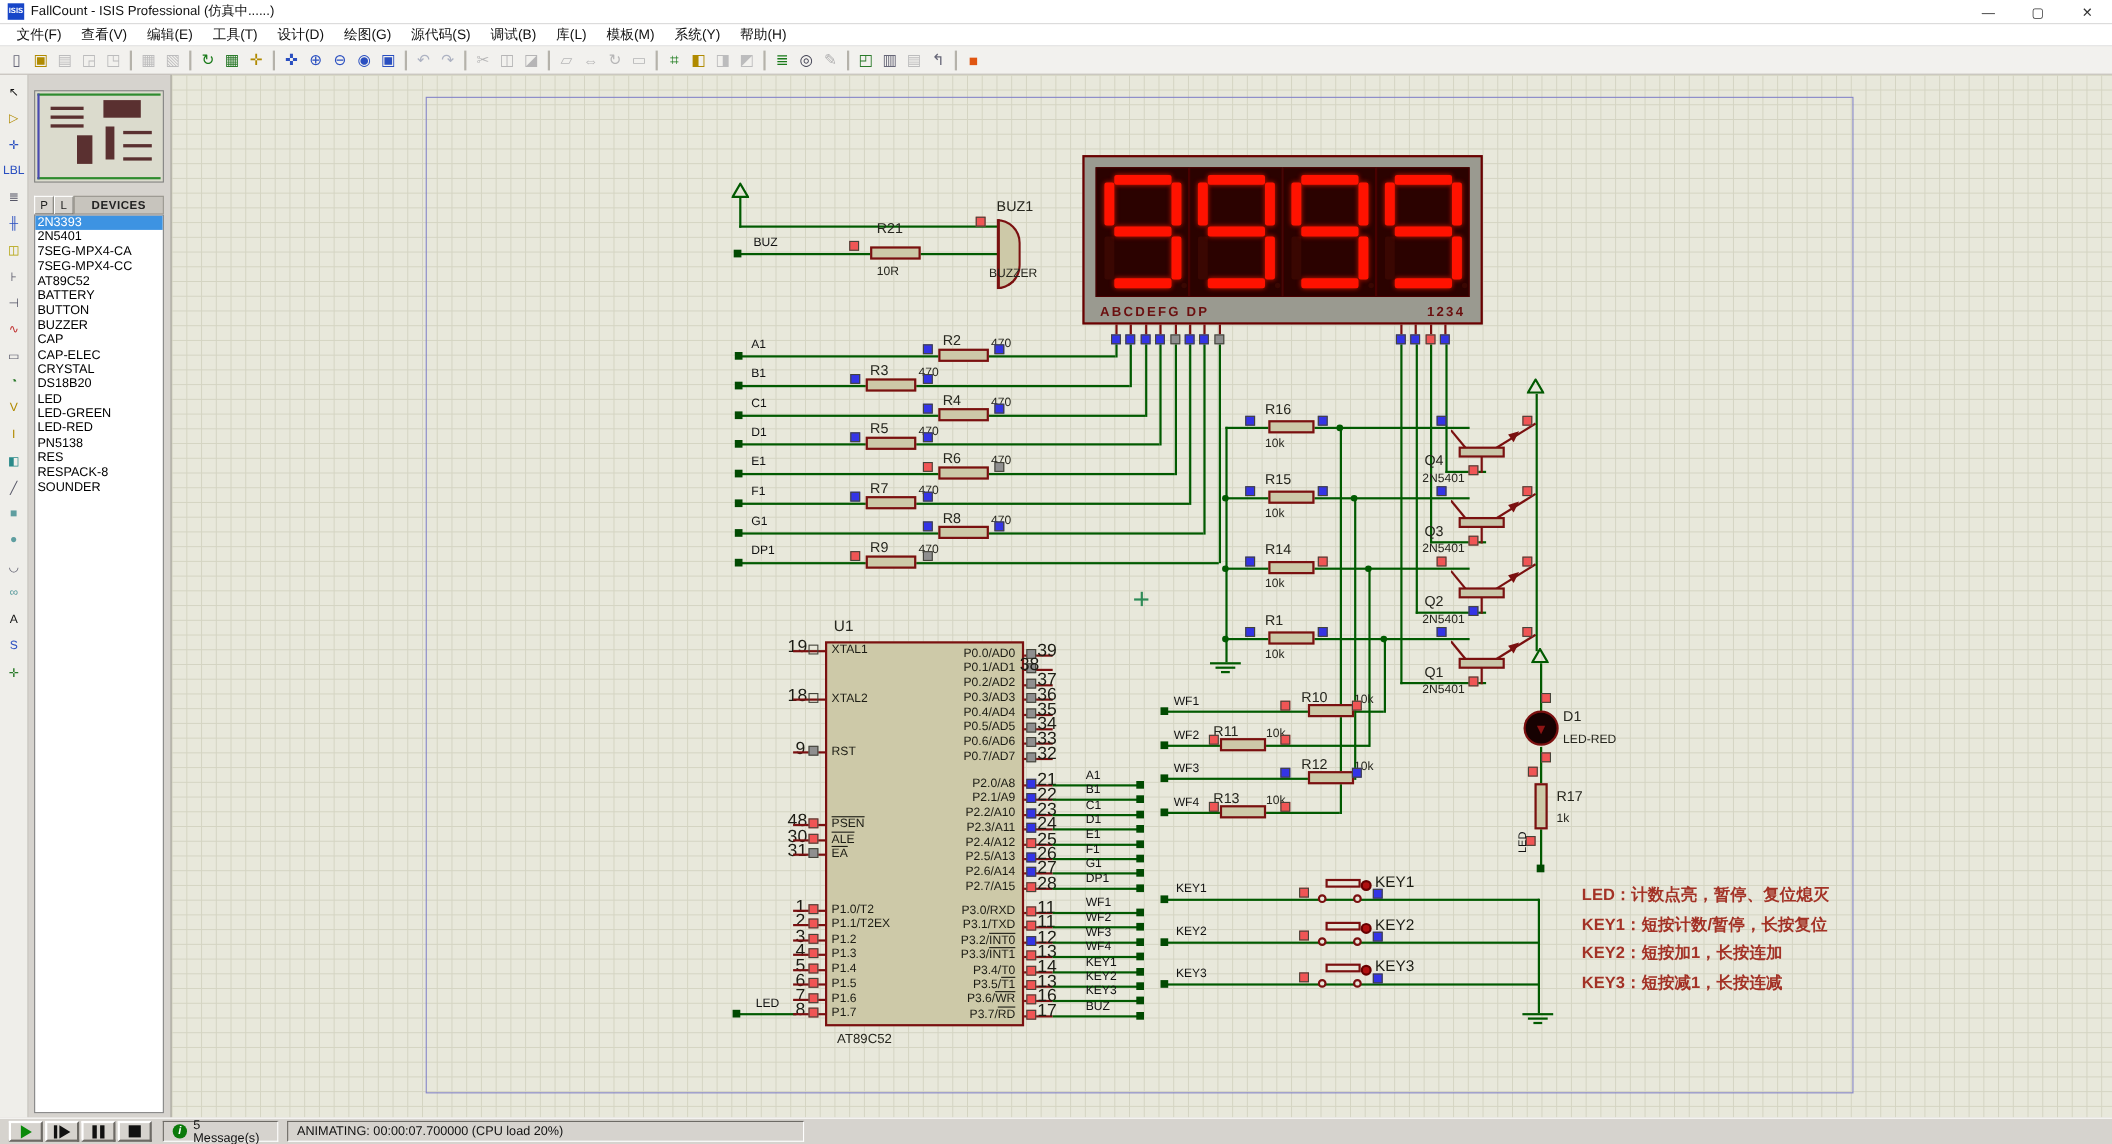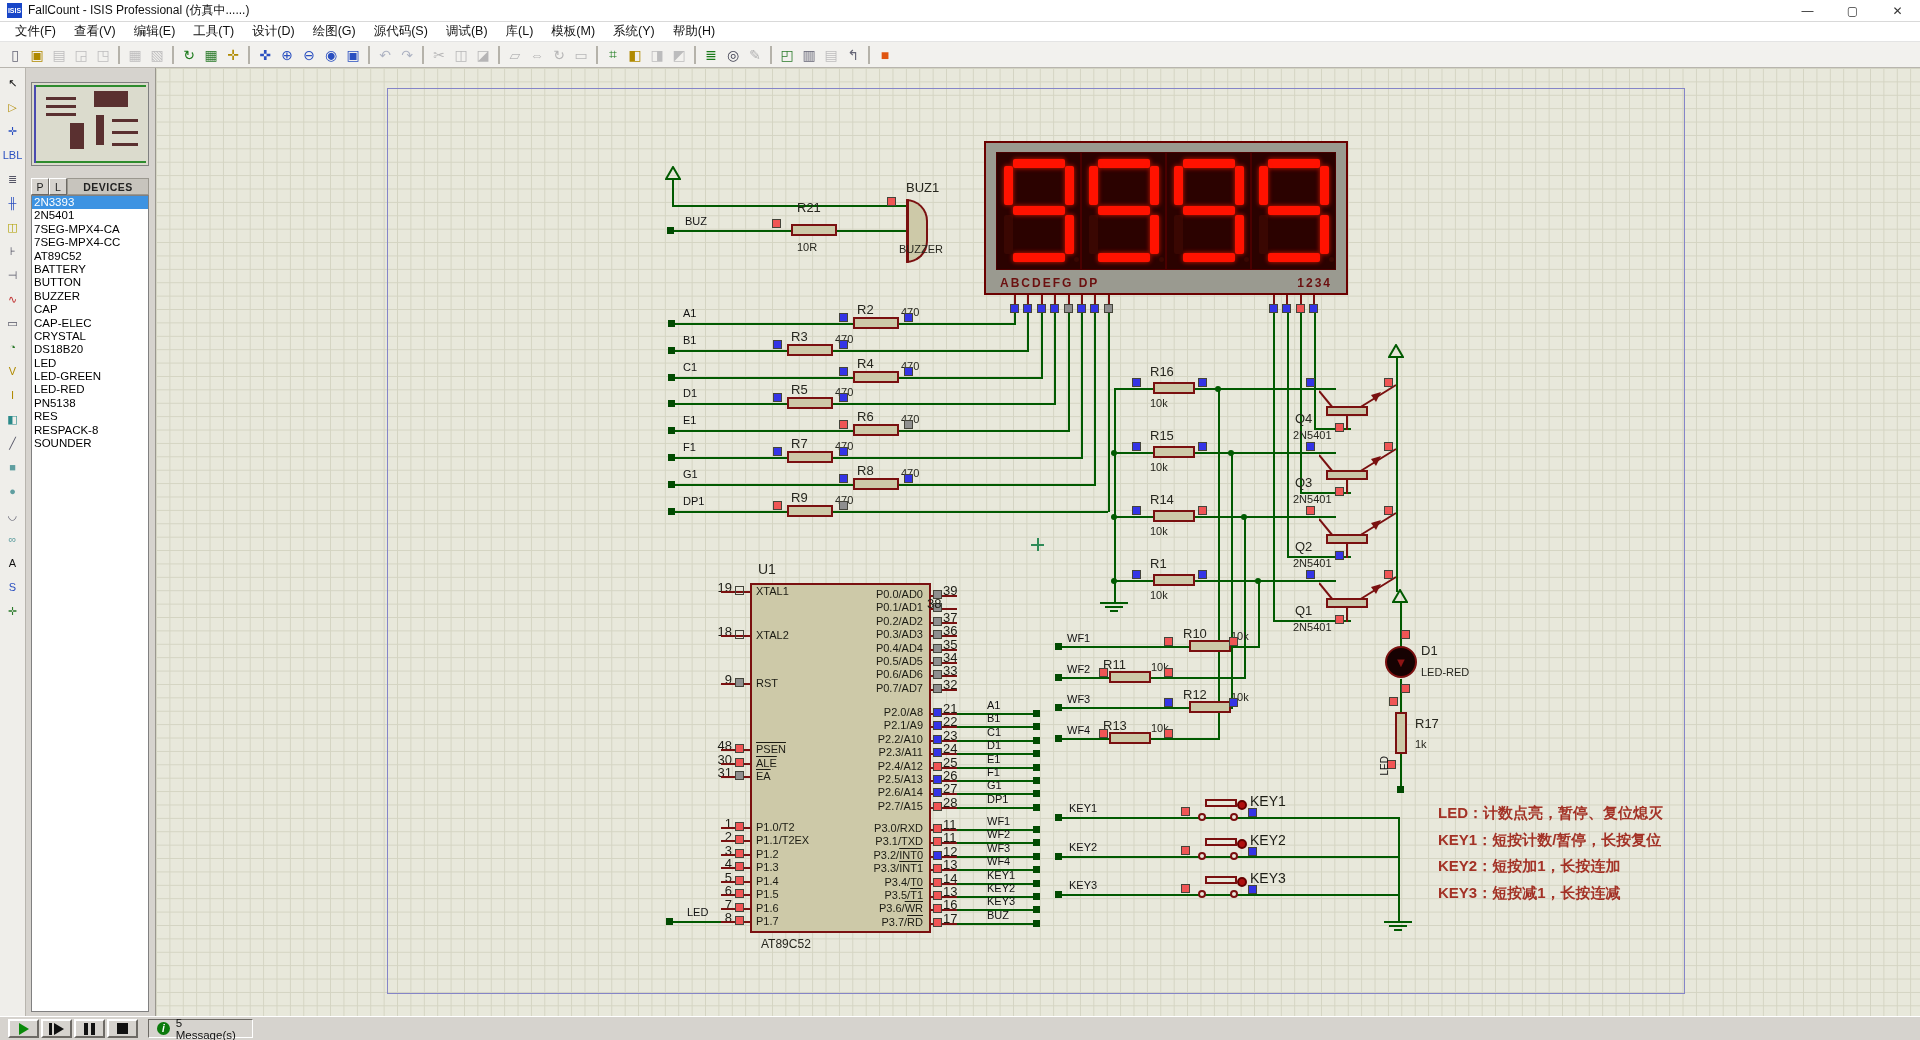--- a/index.html
+++ b/index.html
@@ -83,21 +83,21 @@
   .seg-d{left:16px;top:100px;width:52px;height:9px;} .seg-f{left:7px;top:13px;width:9px;height:39px;}
   .seg-b{left:68px;top:13px;width:9px;height:39px;} .seg-e{left:7px;top:62px;width:9px;height:39px;}
   .seg-c{left:68px;top:62px;width:9px;height:39px;}
   .seg-dp{left:77px;top:104px;width:5px;height:5px;border-radius:50%;}
   .disp-lbl { position:absolute; bottom:3px; font-size:12px; font-weight:bold; color:#6B1010; letter-spacing:2px; }
   .disp-pin { position:absolute; width:13.4px; height:18px; }
   
   .chip { position:absolute; left:749px; top:583px; width:181px; height:350px; background:#CDC9A8;
     border:2px solid #7A1010; }
   .pinrow { position:absolute; height:13px; font-size:11px; color:#1c1c14; }
-  .pinnum { position:absolute; font-size:13px; color:#1c1c14; }
+  .pinnum { position:absolute; font-size:16px; color:#1c1c14; }
   .pname-r { position:absolute; left:0; width:162px; text-align:right; top:-1px; }
   .pname-l { position:absolute; left:40px; top:-1px; white-space:nowrap; }
   
   .seg-row { position:absolute; left:0; top:0; width:450px; height:2px; }
   .seg-row .rwire { position:absolute; left:0; top:0; }
   .seg-row:nth-child(odd) .res-h { left:180px; top:-6px; }
   .seg-row:nth-child(even) .res-h { left:114px; top:-6px; }
   .seg-row:nth-child(odd) .rref { left:184px; top:-21px; } .seg-row:nth-child(even) .rref { left:118px; top:-21px; }
   .seg-row:nth-child(odd) .rval { left:228px; top:-17px; } .seg-row:nth-child(even) .rval { left:162px; top:-17px; }
   .seg-row:nth-child(odd) .sp1 { left:166px; } .seg-row:nth-child(odd) .sp2 { left:231px; }
@@ -1214,13 +1214,16 @@
       <span class="pbar"></span>
       <span class="pbar"></span>
     </div>
   <div class="simbtn">
       <span class="stopsq"></span>
     </div>
   <div class="sunken" style="margin-left:10px;width:105px">
     <span class="infoicon">i</span>
     <span>5 Message(s)</span>
   </div>
+  <div class="sunken" style="margin-left:8px;width:470px">
+    <span>ANIMATING: 00:00:07.700000 (CPU load 20%)</span>
+  </div>
 </div>
 
 </body></html>

